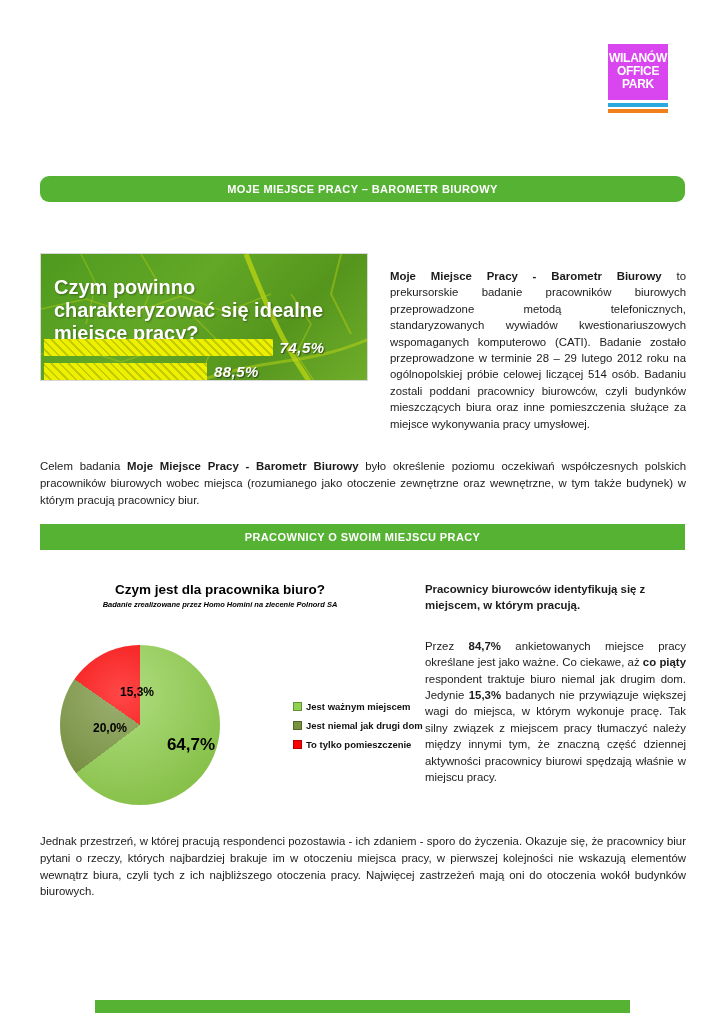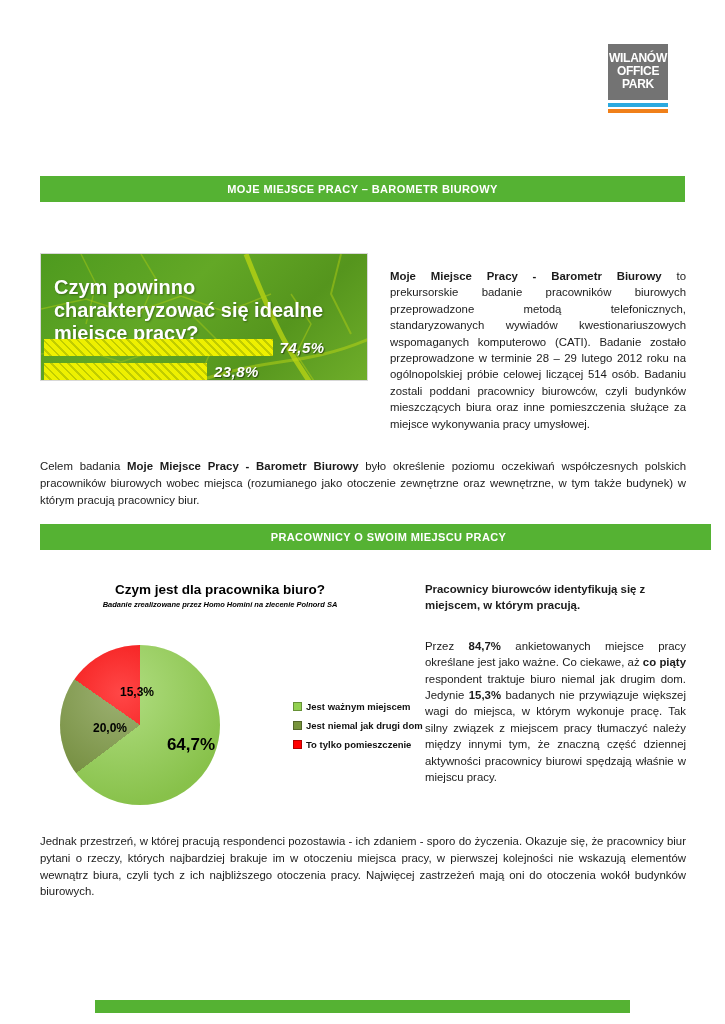--- a/index.html
+++ b/index.html
@@ -2,30 +2,30 @@
 <html><head>
 <meta charset="utf-8">
 <style>
   html,body{margin:0;padding:0;background:#ffffff;}
   .page{position:relative;width:725px;height:1024px;background:#fff;
         font-family:"Liberation Sans",sans-serif;color:#1b1b1b;overflow:hidden;}
   .b{font-weight:bold;}
 
   
   .logo{position:absolute;left:608px;top:44px;width:60px;}
-  .logo-box{background:#737373;height:56px;box-sizing:border-box;padding-top:8px;
+  .logo-box{background:#d946ef;height:56px;box-sizing:border-box;padding-top:8px;
             color:#fff;font-weight:bold;text-align:center;font-size:12px;line-height:13px;letter-spacing:-0.3px;}
   .stripe-blue{height:4px;background:#2ba9df;margin-top:3px;}
   .stripe-orange{height:4px;background:#f08019;margin-top:2px;}
 
   
   .banner{position:absolute;left:40px;width:645px;height:26px;background:#55b233;
           color:#fff;font-weight:bold;font-size:11px;letter-spacing:.4px;text-align:center;line-height:26px;}
-  #banner1{top:176px;}
-  #banner2{top:524px;padding-left:26px;}
+  #banner1{top:176px;border-radius:9px;}
+  #banner2{top:524px;}
 
   
   .leaf{position:absolute;left:40px;top:253px;width:328px;height:128px;overflow:hidden;
         background:linear-gradient(135deg,#4e9a1f 0%,#63a826 40%,#55951d 70%,#6fae2a 100%);
         border:1px solid #d8d8d8;box-sizing:border-box;}
   .leaf svg{position:absolute;left:0;top:0;}
   .leaf-headline{position:absolute;left:13px;top:22px;width:302px;color:#fff;font-weight:bold;
                  font-size:20px;line-height:23px;text-shadow:1px 1px 2px rgba(0,0,0,.35);}
   .leaf-bars{position:absolute;left:3px;top:85px;right:0;}
   .leaf-row{display:flex;align-items:center;height:17px;margin-bottom:7px;}
@@ -91,21 +91,21 @@
       <path d="M0 100 L40 95 L80 108 L120 95" stroke="#aecb14" stroke-width="1.5" fill="none" opacity="0.4"></path>
     </svg>
     <div class="leaf-headline">Czym powinno charakteryzować się idealne miejsce pracy?</div>
     <div class="leaf-bars">
       <div class="leaf-row">
         <div class="leaf-bar" style="width: 70.775%;"></div>
         <span class="leaf-label">74,5%</span>
       </div>
       <div class="leaf-row">
         <div class="leaf-bar" style="width: 50.445%;"></div>
-        <span class="leaf-label">23,8%</span>
+        <span class="leaf-label">88,5%</span>
       </div>
       <div class="leaf-row">
         <div class="leaf-bar" style="width: 37.81%;"></div>
         <span class="leaf-label">39,8%</span>
       </div>
     </div>
   </div>
 
   <p class="col1"><span class="b">Moje Miejsce Pracy - Barometr Biurowy</span><span> to prekursorskie badanie pracowników biurowych przeprowadzone metodą telefonicznych, standaryzowanych wywiadów kwestionariuszowych wspomaganych komputerowo (CATI). Badanie zostało przeprowadzone w terminie 28 – 29 lutego 2012 roku na ogólnopolskiej próbie celowej liczącej 514 osób. Badaniu zostali poddani pracownicy biurowców, czyli budynków mieszczących biura oraz inne pomieszczenia służące za miejsce wykonywania pracy umysłowej.</span></p>
 

